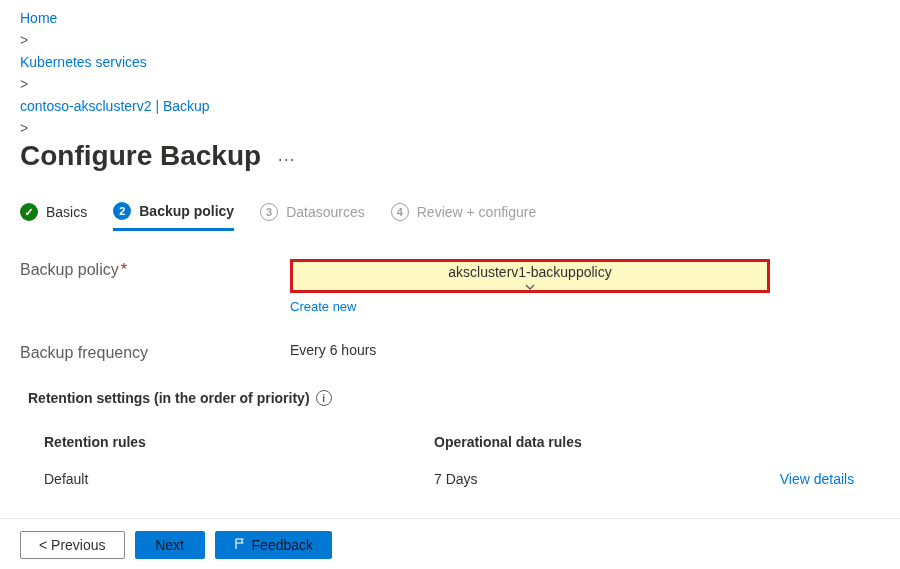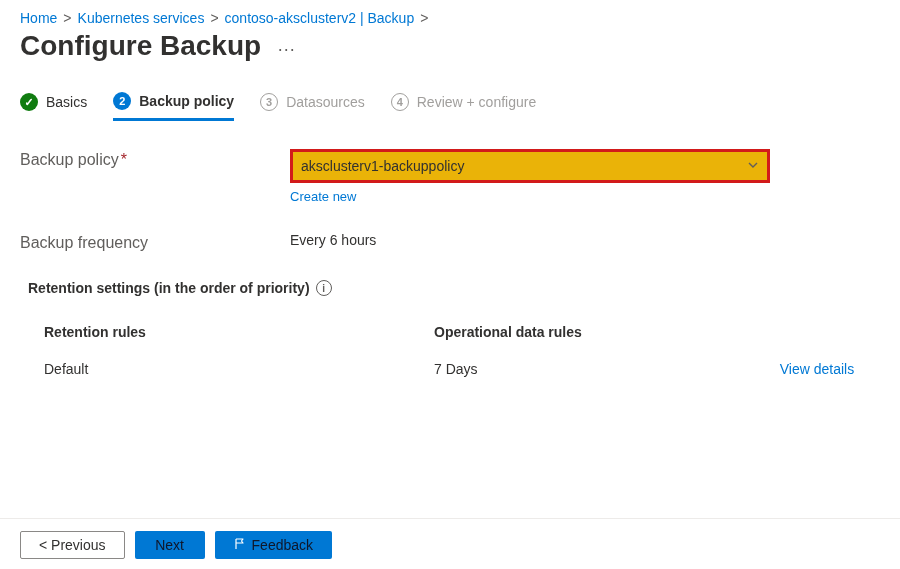--- a/index.html
+++ b/index.html
@@ -20,20 +20,21 @@
     position: relative;
   }
   
   .breadcrumb {
     display: flex;
     align-items: flex-start;
     gap: 6px;
     font-size: 14px;
     color: #605e5c;
     margin-bottom: 4px;
+    flex-direction: column;
   }
   .breadcrumb a {
     color: #0078d4;
     text-decoration: none;
     cursor: pointer;
   }
   .breadcrumb .sep { color: #605e5c; }
   
   .title-row {
     display: flex;
@@ -124,22 +125,23 @@
   }
   .select-box {
     border: 3px solid #d21a1a;
     padding: 2px 8px;
     height: 24px;
     display: flex;
     align-items: center;
     justify-content: space-between;
     font-size: 14px;
     color: #323130;
-    background: #eab308;
-    cursor: pointer;
+    background: #fef9c3;
+    cursor: pointer;
+    flex-direction: column;
   }
   .select-box .chev {
     color: #605e5c;
   }
   .create-new {
     color: #0078d4;
     font-size: 13px;
     margin-top: 6px;
     cursor: pointer;
     display: inline-block;

